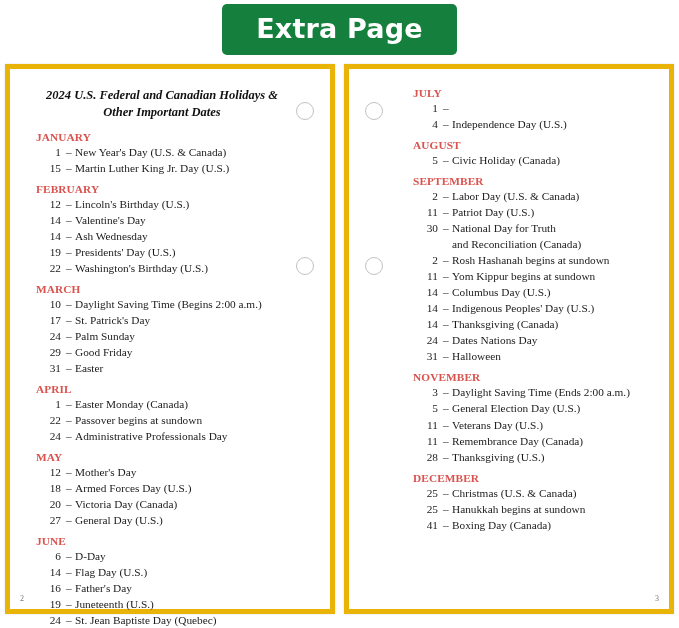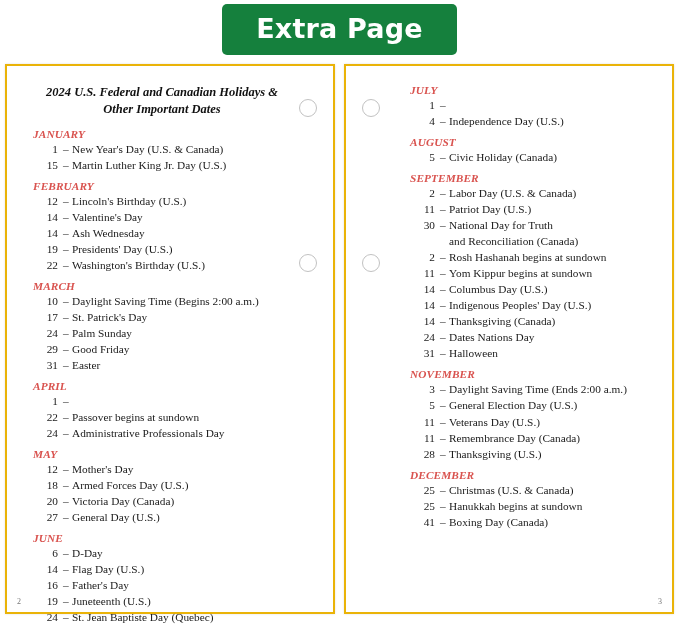--- a/index.html
+++ b/index.html
@@ -34,21 +34,21 @@
   }
   .pages {
     display: flex;
     gap: 9px;
     padding: 9px 5px 0 5px;
     box-sizing: border-box;
   }
   .page {
     position: relative;
     background: #ffffff;
-    border: 2px solid #eab308;
+    border: 5px solid #eab308;
     box-shadow: 0 0 2px rgba(0,0,0,0.12);
     width: 331px;
     height: 550px;
     box-sizing: border-box;
   }
   .page-inner {
     padding: 18px 14px 10px 14px;
     height: 100%;
     box-sizing: border-box;
     position: relative;
@@ -86,21 +86,20 @@
   .page-left .content {
     padding-left: 12px;
     padding-right: 30px;
   }
   .month {
     color: #d9534f;
     font-weight: bold;
     font-size: 11.3px;
     margin-top: 7px;
     margin-bottom: 1px;
-    font-style: italic;
     letter-spacing: 0.1px;
     font-family: "Liberation Serif", serif;
   }
   .month:first-child { margin-top: 0; }
   .entry {
     display: flex;
     font-size: 11.3px;
     color: #1a1a1a;
     line-height: 1.42;
     font-family: "Liberation Serif", serif;
@@ -207,20 +206,21 @@
           </div>
           <div class="entry">
             <span class="day">31</span>
             <span class="dash">–</span>
             <span class="label">Easter</span>
           </div>
           <div class="month">APRIL</div>
           <div class="entry">
             <span class="day">1</span>
             <span class="dash">–</span>
+            <span class="label">Easter Monday (Canada)</span>
           </div>
           <div class="entry">
             <span class="day">22</span>
             <span class="dash">–</span>
             <span class="label">Passover begins at sundown</span>
           </div>
           <div class="entry">
             <span class="day">24</span>
             <span class="dash">–</span>
             <span class="label">Administrative Professionals Day</span>

